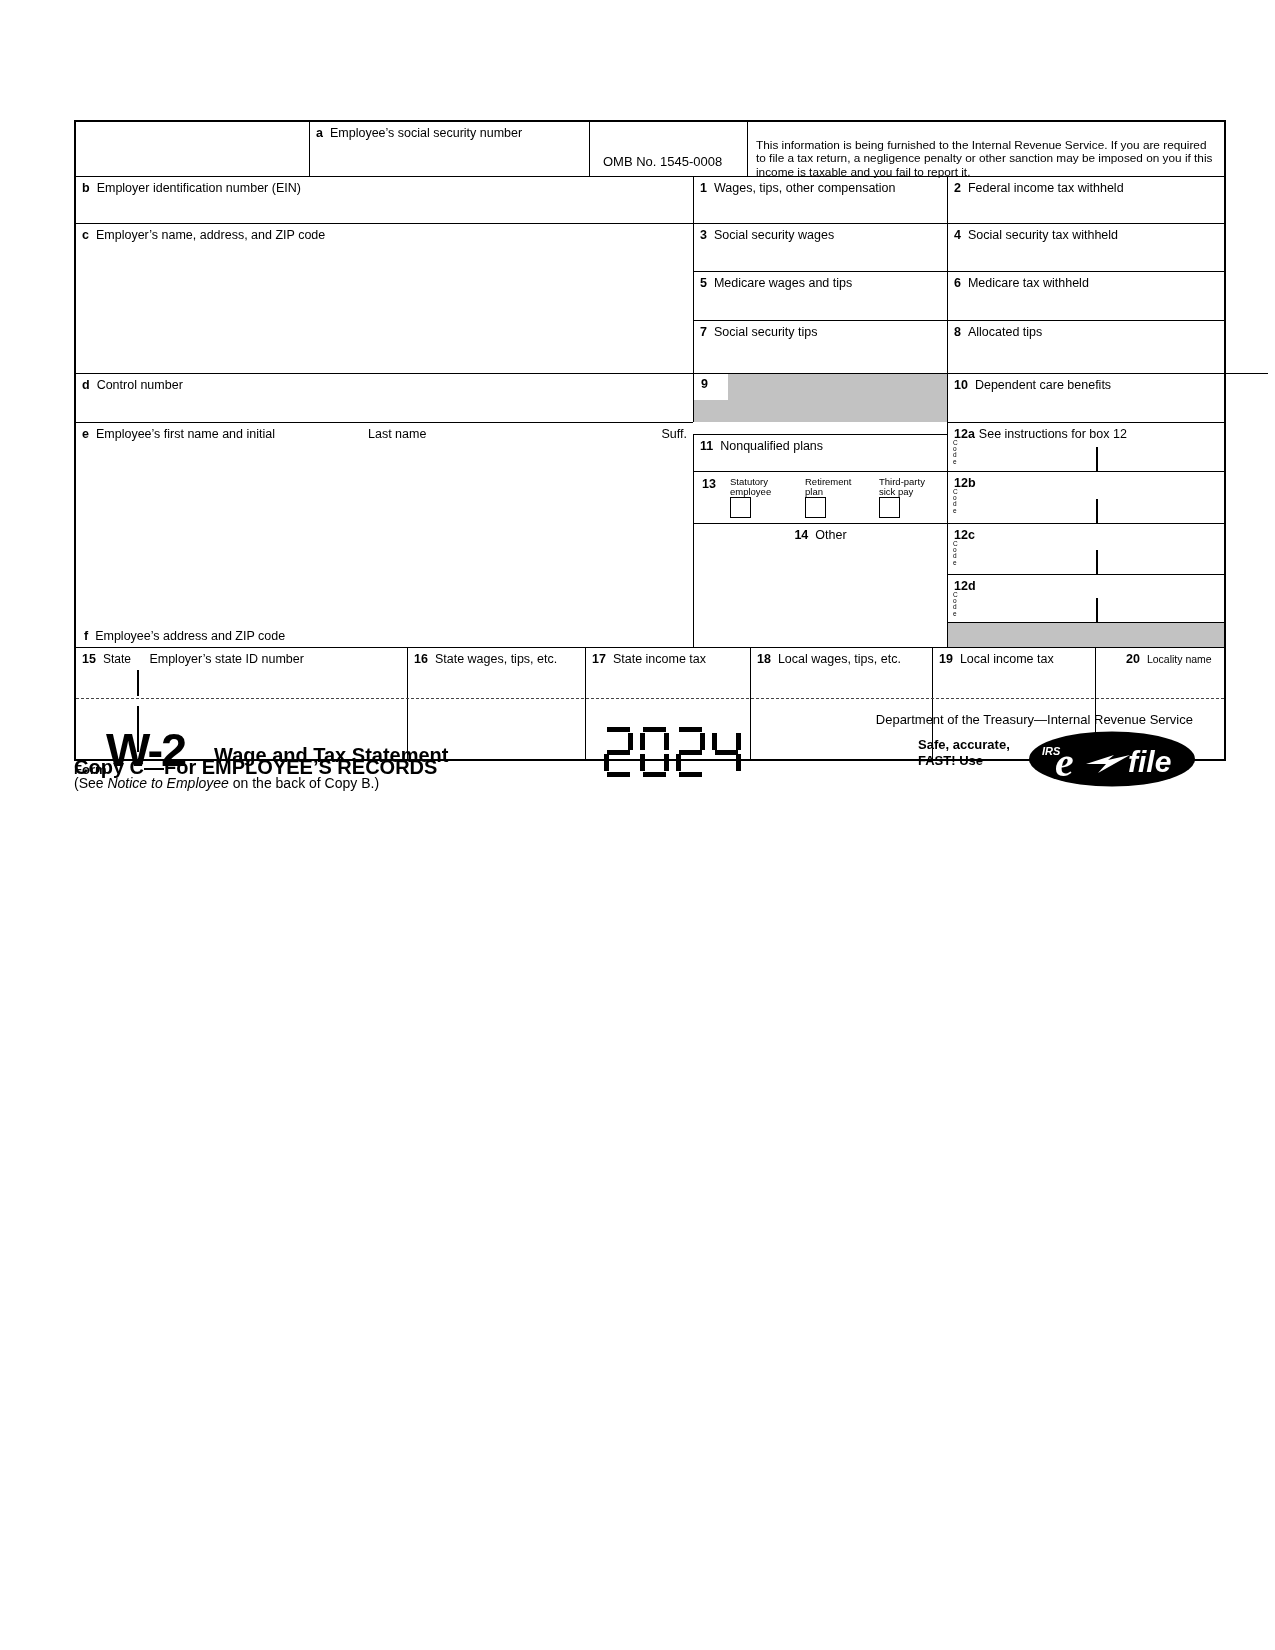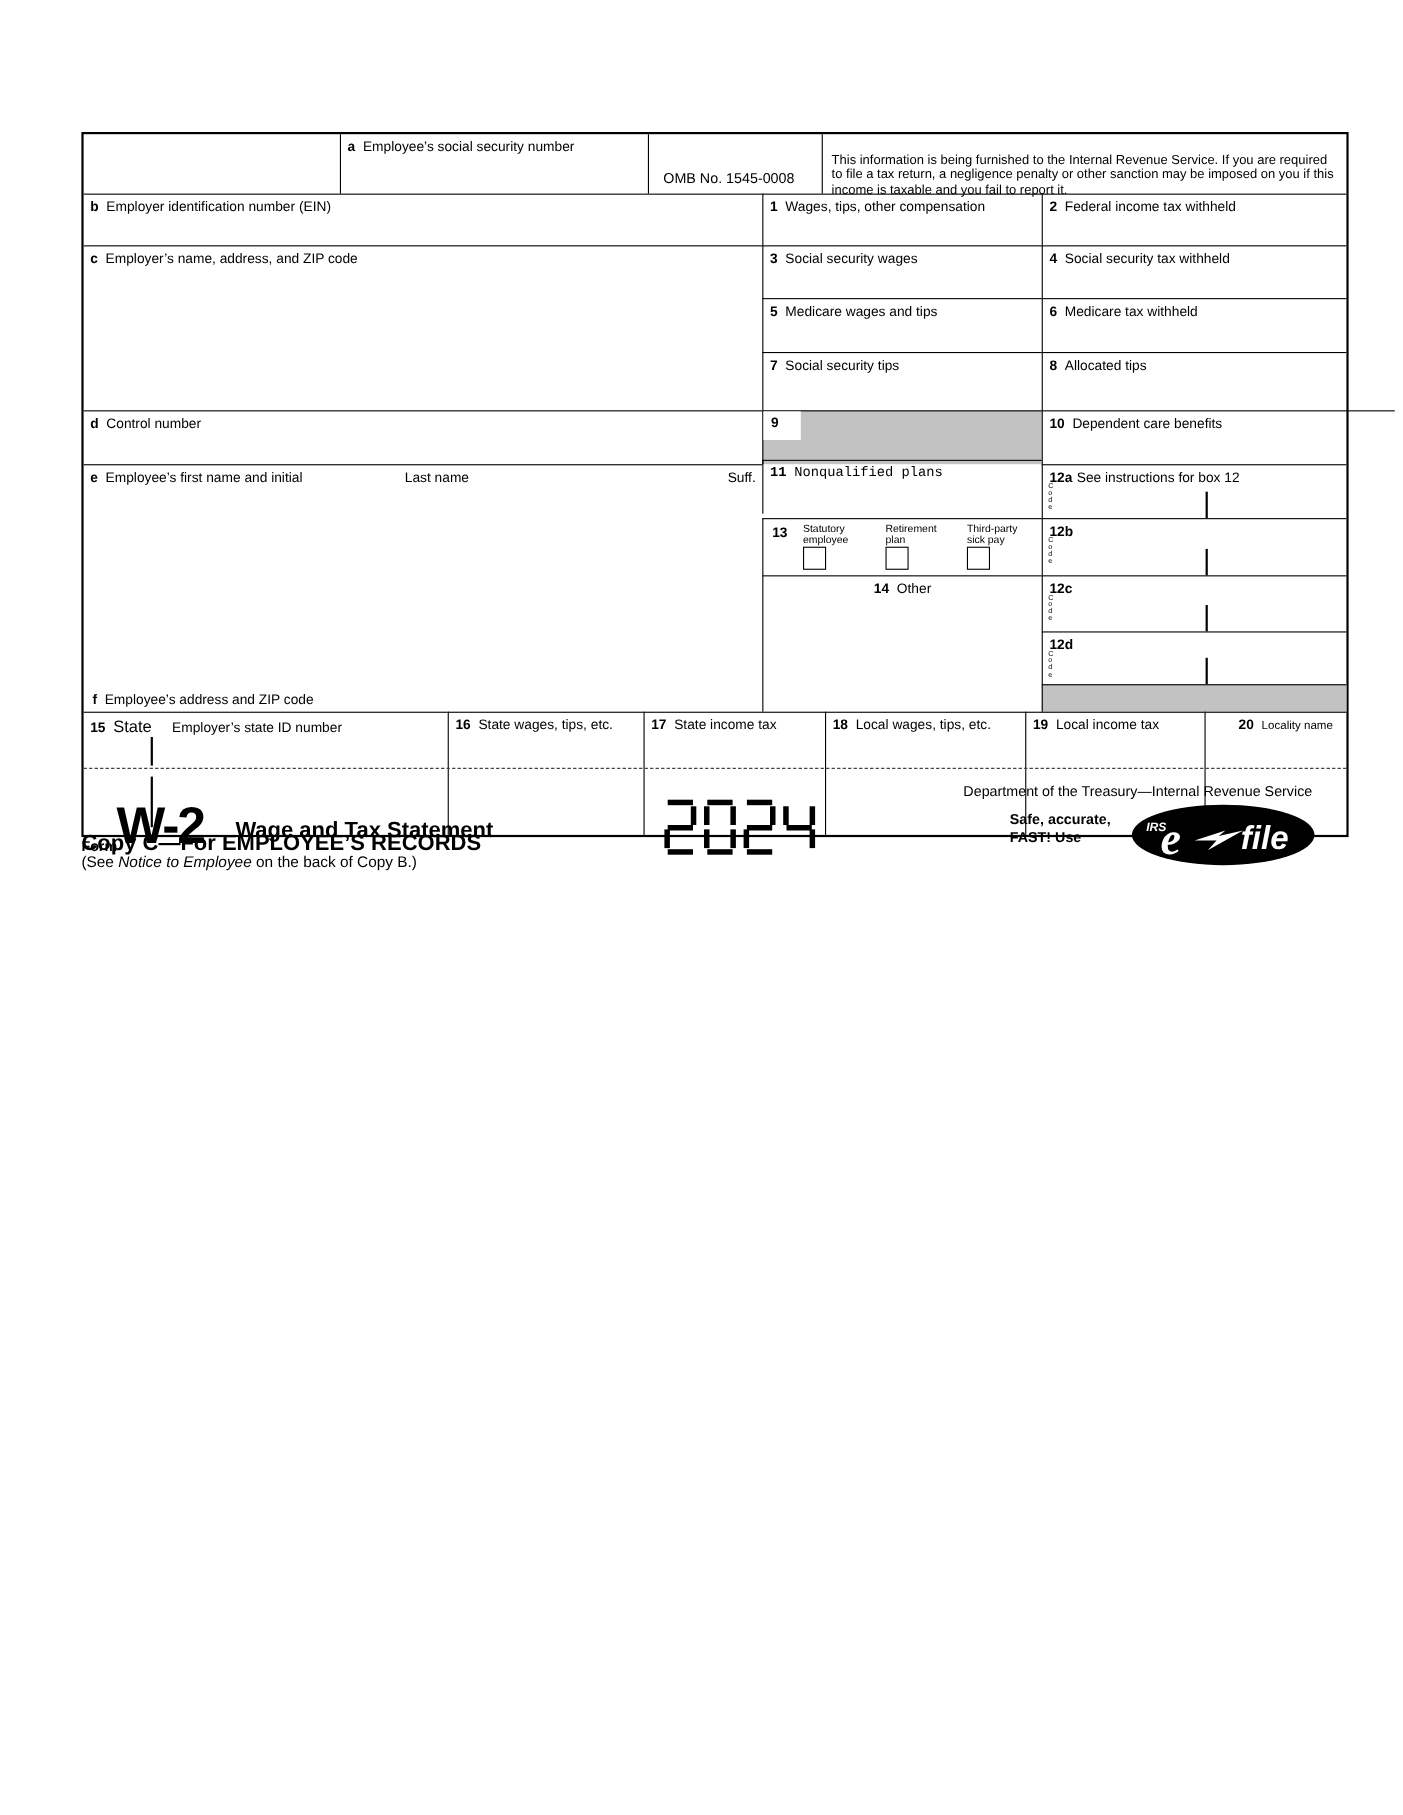--- a/index.html
+++ b/index.html
@@ -46,21 +46,21 @@
   .digit{position:relative;display:inline-block;width:29px;height:50px;margin-right:7px;}
   .seg{position:absolute;background:#000;}
   .segA{left:3px;top:0;right:3px;height:5px;}
   .segB{right:0;top:6px;width:5px;height:17px;}
   .segC{right:0;bottom:6px;width:5px;height:17px;}
   .segD{left:3px;bottom:0;right:3px;height:5px;}
   .segE{left:0;bottom:6px;width:5px;height:17px;}
   .segF{left:0;top:6px;width:5px;height:17px;}
   .segG{left:3px;top:22.5px;right:3px;height:5px;}
   .efile{position:absolute;left:1028px;top:730px;}
-  .sm{font-size:15px;}
+  .sm{font-size:12px;}
   .xs{font-size:10.5px;}
 </style>
 </head>
 <body>
 
 <div class="page">
   <div class="w2">
 
     <div class="cell" style="left:0;top:0;width:233px;height:54px;"></div>
     <div class="cell bl pad" style="left:233px;top:0;width:280px;height:54px;">
@@ -119,21 +119,21 @@
       <div class="eline">
         <span class="num">e</span><span class="lab">Employee’s first name and initial</span>
         <span class="lastname">Last name</span>
         <span class="suff">Suff.</span>
       </div>
       <div class="flabel">
         <span class="num">f</span><span class="lab">Employee’s address and ZIP code</span>
       </div>
     </div>
 
-    <div class="cell bl bt pad" style="left:617px;top:296px;width:254px;height:49px;font-family:Liberation Mono, monospace;">
+    <div class="cell bl bt pad" style="left:617px;top:312px;width:254px;height:49px;">
       <span class="num">11</span><span class="lab">Nonqualified plans</span>
     </div>
     <div class="cell bl bt pad" style="left:871px;top:300px;width:277px;height:49px;">
       <span class="num" style="margin-right:4px;">12a</span><span class="lab">See instructions for box 12</span>
       <div class="code">Code</div>
       <div class="amt-tick"></div>
     </div>
 
     <div class="cell bl bt" style="left:617px;top:349px;width:254px;height:52px;">
       <span class="num" style="position:absolute;left:8px;top:5px;">13</span>

